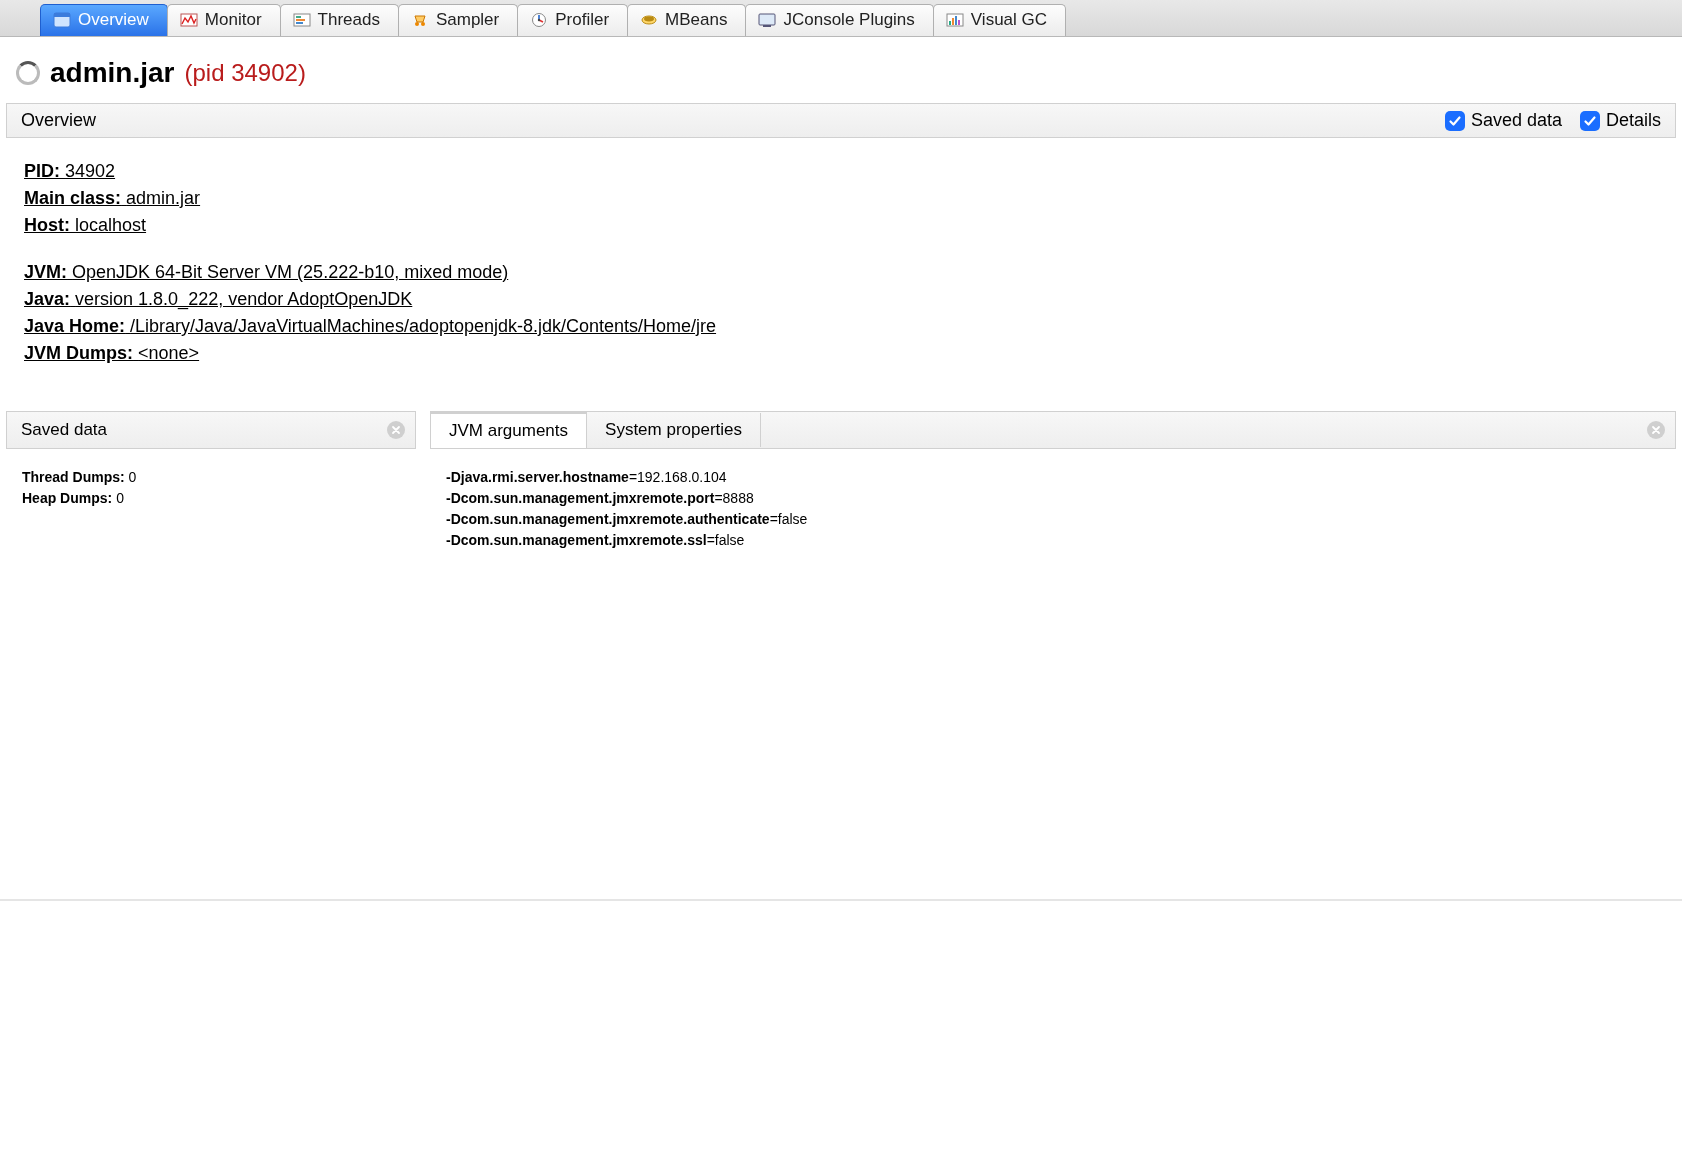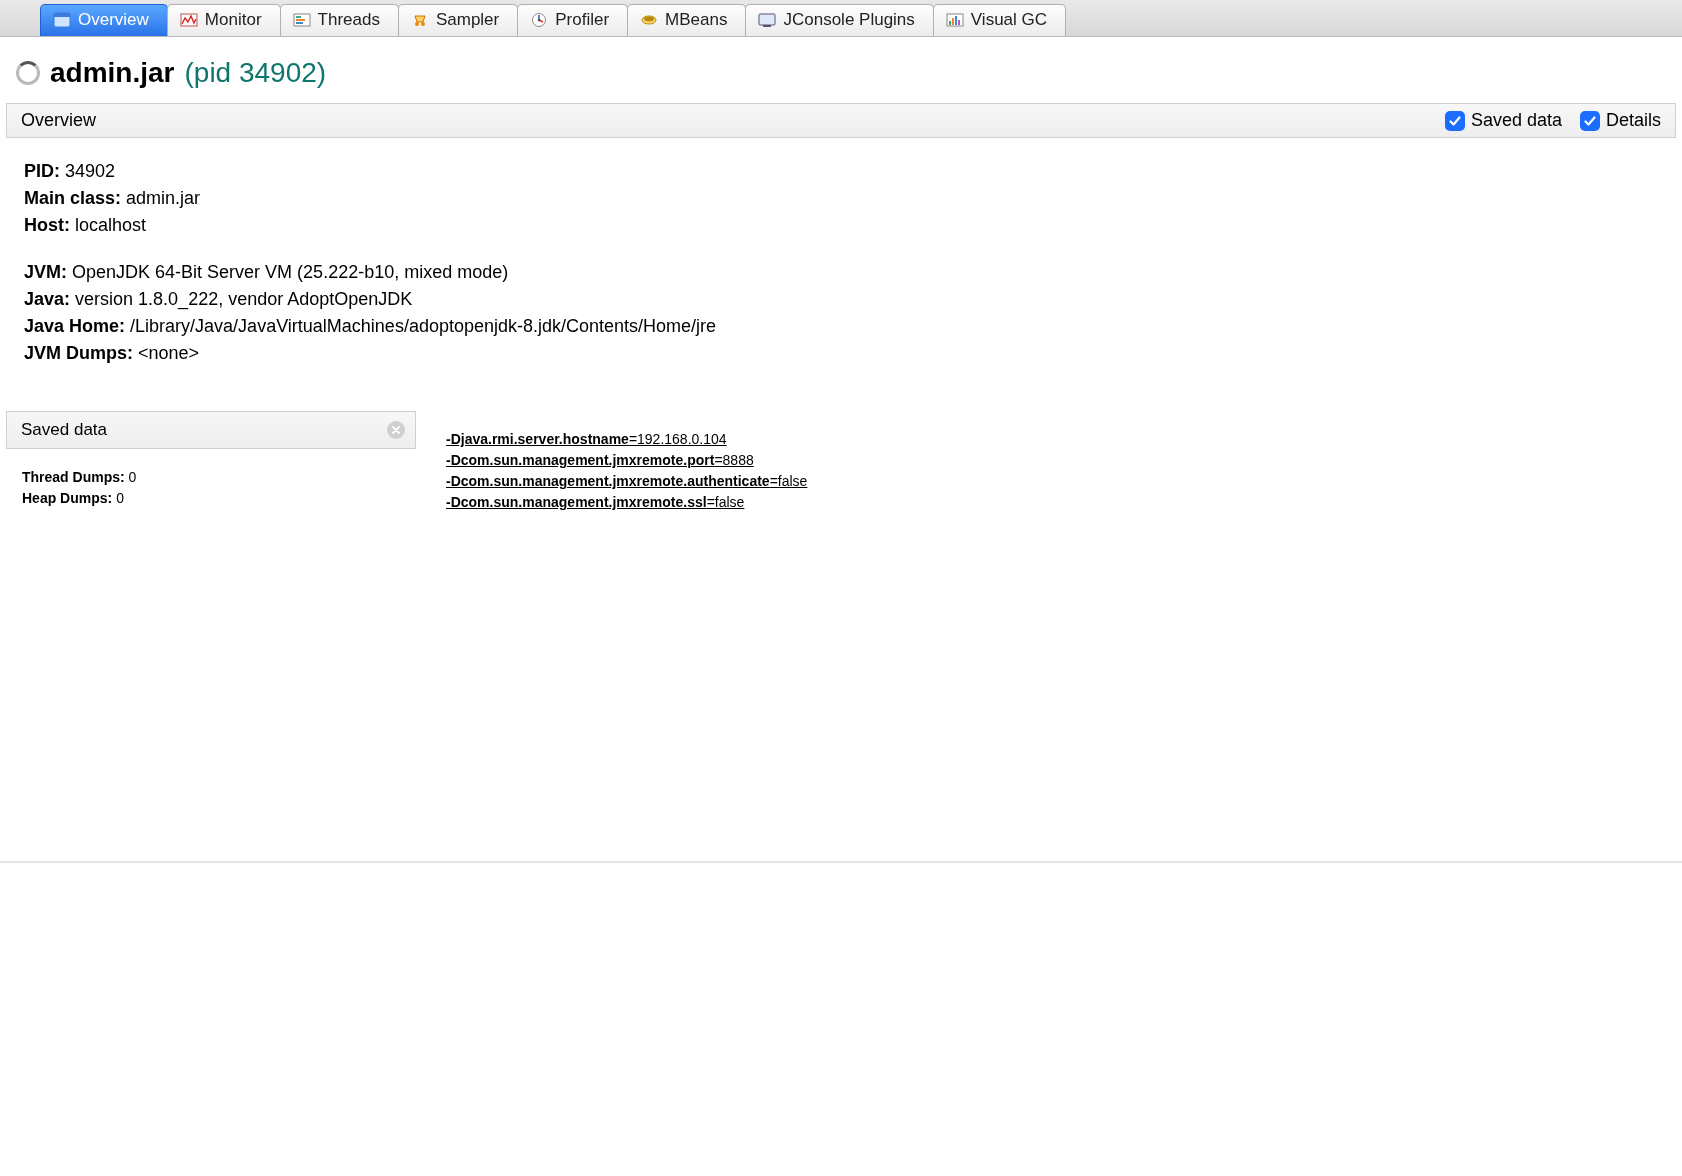--- a/index.html
+++ b/index.html
@@ -48,21 +48,21 @@
     gap: 10px;
     padding: 20px 16px 14px 16px;
   }
   .spinner-icon {
     width: 24px; height: 24px;
     border: 3px solid #bbb;
     border-top-color: #555;
     border-radius: 50%;
   }
   .title-main { font-size: 28px; font-weight: 700; }
-  .title-pid  { font-size: 28px; font-weight: 400; color: #0f766e; text-align: center; }
+  .title-pid  { font-size: 24px; font-weight: 400; color: #b91c1c; text-align: center; }
   
   .section-header {
     display: flex;
     align-items: center;
     background: linear-gradient(#f7f7f7, #eeeeee);
     border: 1px solid #d0d0d0;
     padding: 6px 14px;
     margin: 0 6px;
     font-size: 18px;
   }
@@ -82,21 +82,21 @@
     align-items: center;
     justify-content: center;
   }
   .chkbox svg { width: 14px; height: 14px; }
   
   .ov-body {
     padding: 20px 20px 24px 24px;
     font-size: 18px;
     line-height: 1.5;
   }
-  .ov-body .group { margin-bottom: 20px; }
+  .ov-body .group { margin-bottom: 20px; text-decoration: underline; }
   .ov-body b { font-weight: 700; }
   
   .lower {
     display: flex;
     margin: 0 6px;
     gap: 14px;
   }
   .pane { flex: 0 0 auto; }
   .pane.left  { width: 410px; }
   .pane.right { flex: 1; }
@@ -131,21 +131,21 @@
     align-items: center;
     justify-content: center;
     font-size: 13px;
     line-height: 1;
   }
   .pane-body {
     padding: 18px 16px;
     font-size: 14px;
     line-height: 1.5;
   }
-  .jvm-arg { white-space: nowrap; text-decoration: underline; }
+  .jvm-arg { white-space: nowrap; }
   .jvm-arg b { font-weight: 700; }
   
   .bottom-edge {
     height: 2px;
     background: #e5e5e5;
     margin-top: 330px;
   }
 </style>
 </head>
 <body>
@@ -285,20 +285,29 @@
           </svg>
       </span>
     </div>
     <div class="pane-body">
       <div><b>Thread Dumps:</b> <span>0</span></div>
       <div><b>Heap Dumps:</b> <span>0</span></div>
     </div>
   </div>
 
   <div class="pane right">
+    <div class="pane-header">
+      <span class="ph-tab active">JVM arguments</span>
+      <span class="ph-tab">System properties</span>
+      <span class="close">
+        <svg width="10" height="10" viewBox="0 0 10 10">
+            <path d="M2 2l6 6M8 2l-6 6" stroke="#fff" stroke-width="1.8" stroke-linecap="round"></path>
+          </svg>
+      </span>
+    </div>
     <div class="pane-body">
       <div class="jvm-arg"><b>-Djava.rmi.server.hostname</b><span>=192.168.0.104</span></div>
       <div class="jvm-arg"><b>-Dcom.sun.management.jmxremote.port</b><span>=8888</span></div>
       <div class="jvm-arg"><b>-Dcom.sun.management.jmxremote.authenticate</b><span>=false</span></div>
       <div class="jvm-arg"><b>-Dcom.sun.management.jmxremote.ssl</b><span>=false</span></div>
     </div>
   </div>
 
 </div>
 

